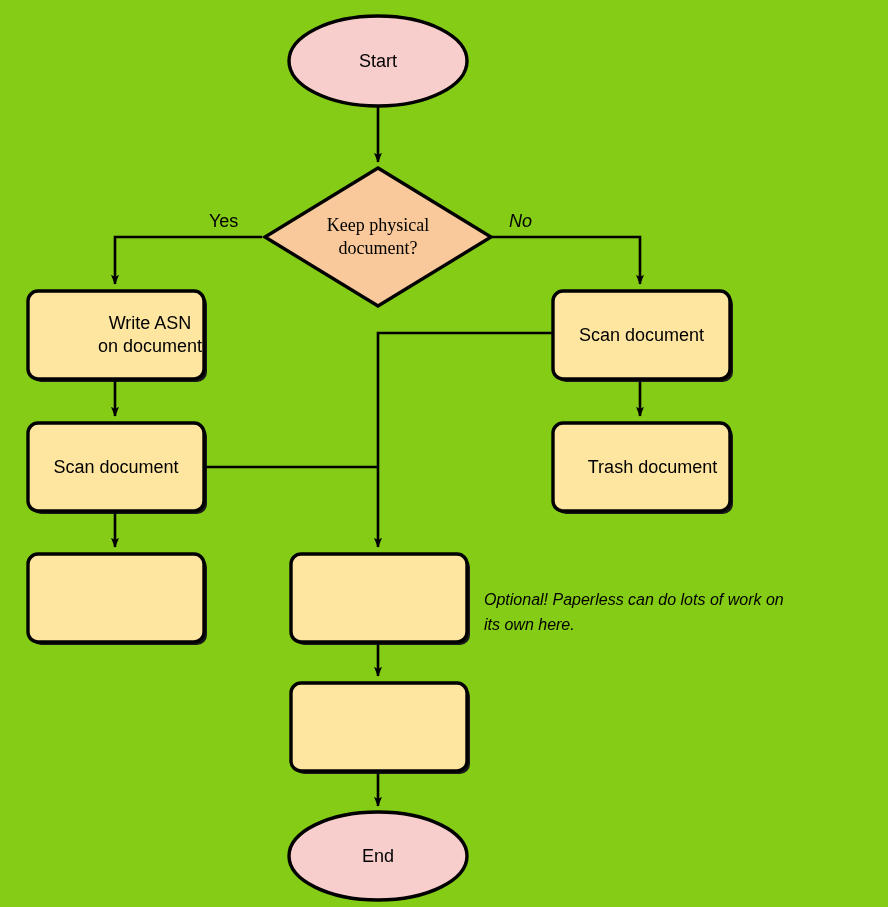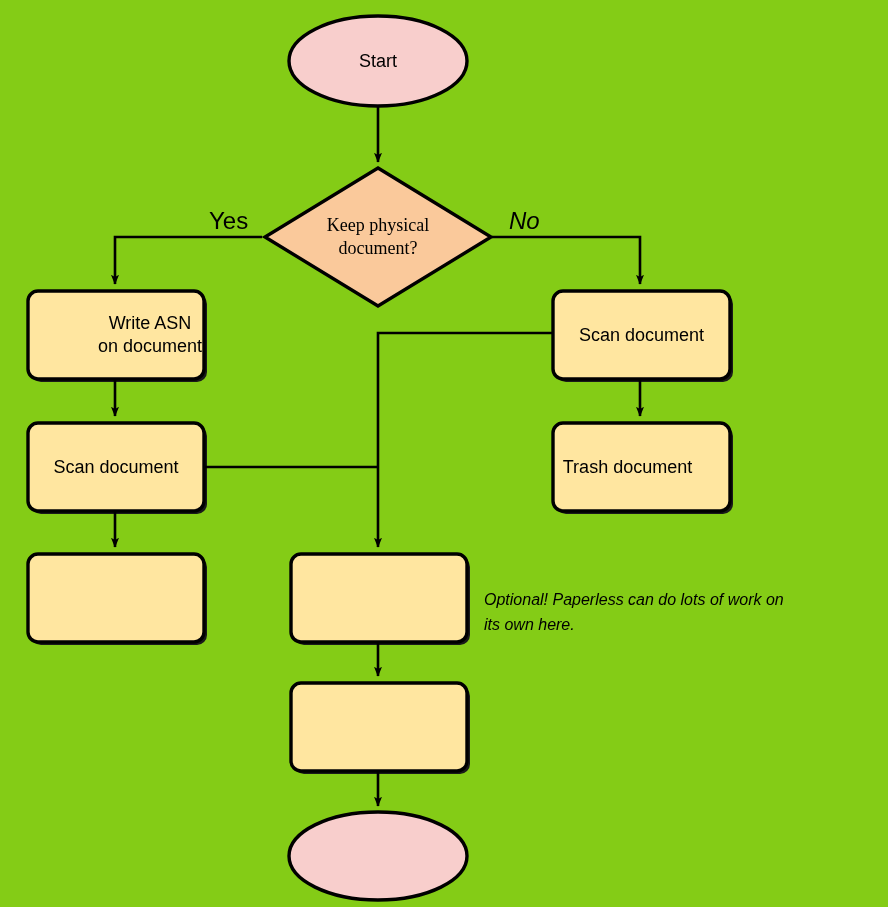--- a/index.html
+++ b/index.html
@@ -35,21 +35,21 @@
     color: #000000;
     font-size: 18px;
     line-height: 23px;
     white-space: pre-line;
     pointer-events: none;
     user-select: none;
   }
   .edge-label {
     position: absolute;
     color: #000000;
-    font-size: 24px;
+    font-size: 18px;
     line-height: 20px;
     white-space: nowrap;
     user-select: none;
   }
   .annotation-note {
     position: absolute;
     color: #000000;
     font-size: 16px;
     line-height: 25px;
     font-style: italic;
@@ -131,24 +131,25 @@
 document?</div>
 
   <div class="node-label" style="left:28px; top:291px; width:176px; height:88px;padding-left:34px;">Write ASN
 on document</div>
 
   <div class="node-label" style="left:28px; top:423px; width:176px; height:88px;">Scan document</div>
 
 
   <div class="node-label" style="left:553px; top:291px; width:177px; height:88px;">Scan document</div>
 
-  <div class="node-label" style="left:539px; top:423px; width:177px; height:88px;">Trash document</div>
+  <div class="node-label" style="left:564px; top:423px; width:177px; height:88px;">Trash document</div>
 
 
 
+  <div class="node-label" style="left:289px; top:812px; width:178px; height:88px;">End</div>
 
   <div class="edge-label" style="left:209px; top:211px;">Yes</div>
 
   <div class="edge-label" style="left:509px; top:211px;font-style:italic;">No</div>
 
   <div class="annotation-note" style="left:484px; top:587px; width:400px;">Optional! Paperless can do lots of work on
 its own here.</div>
 
 </div>
 

